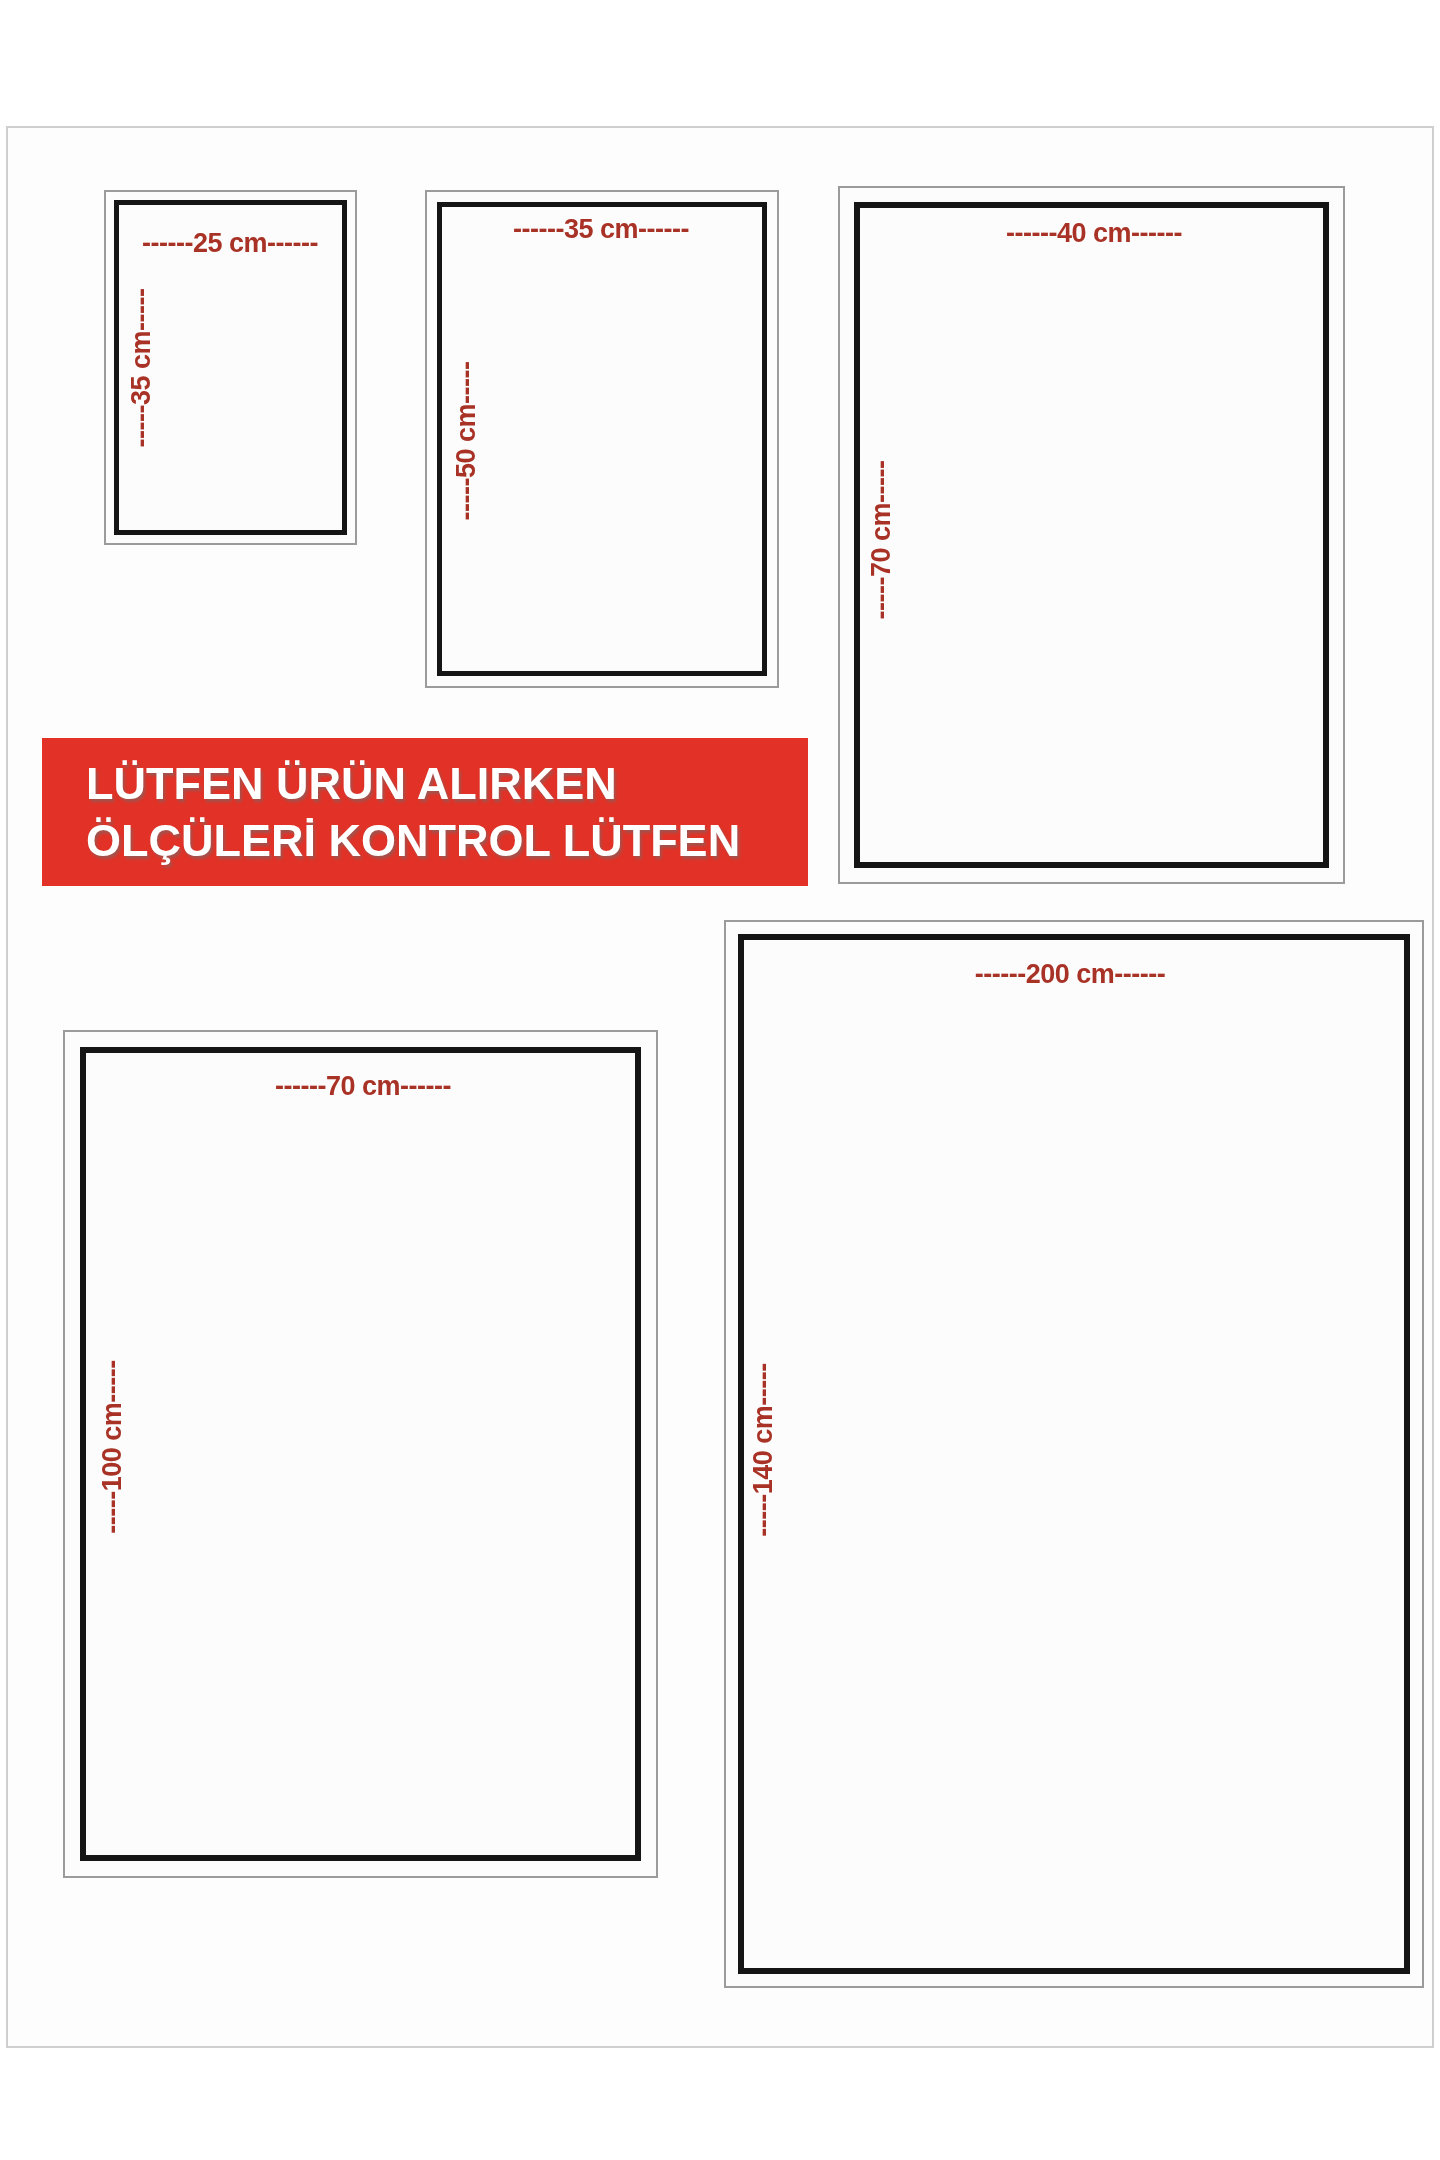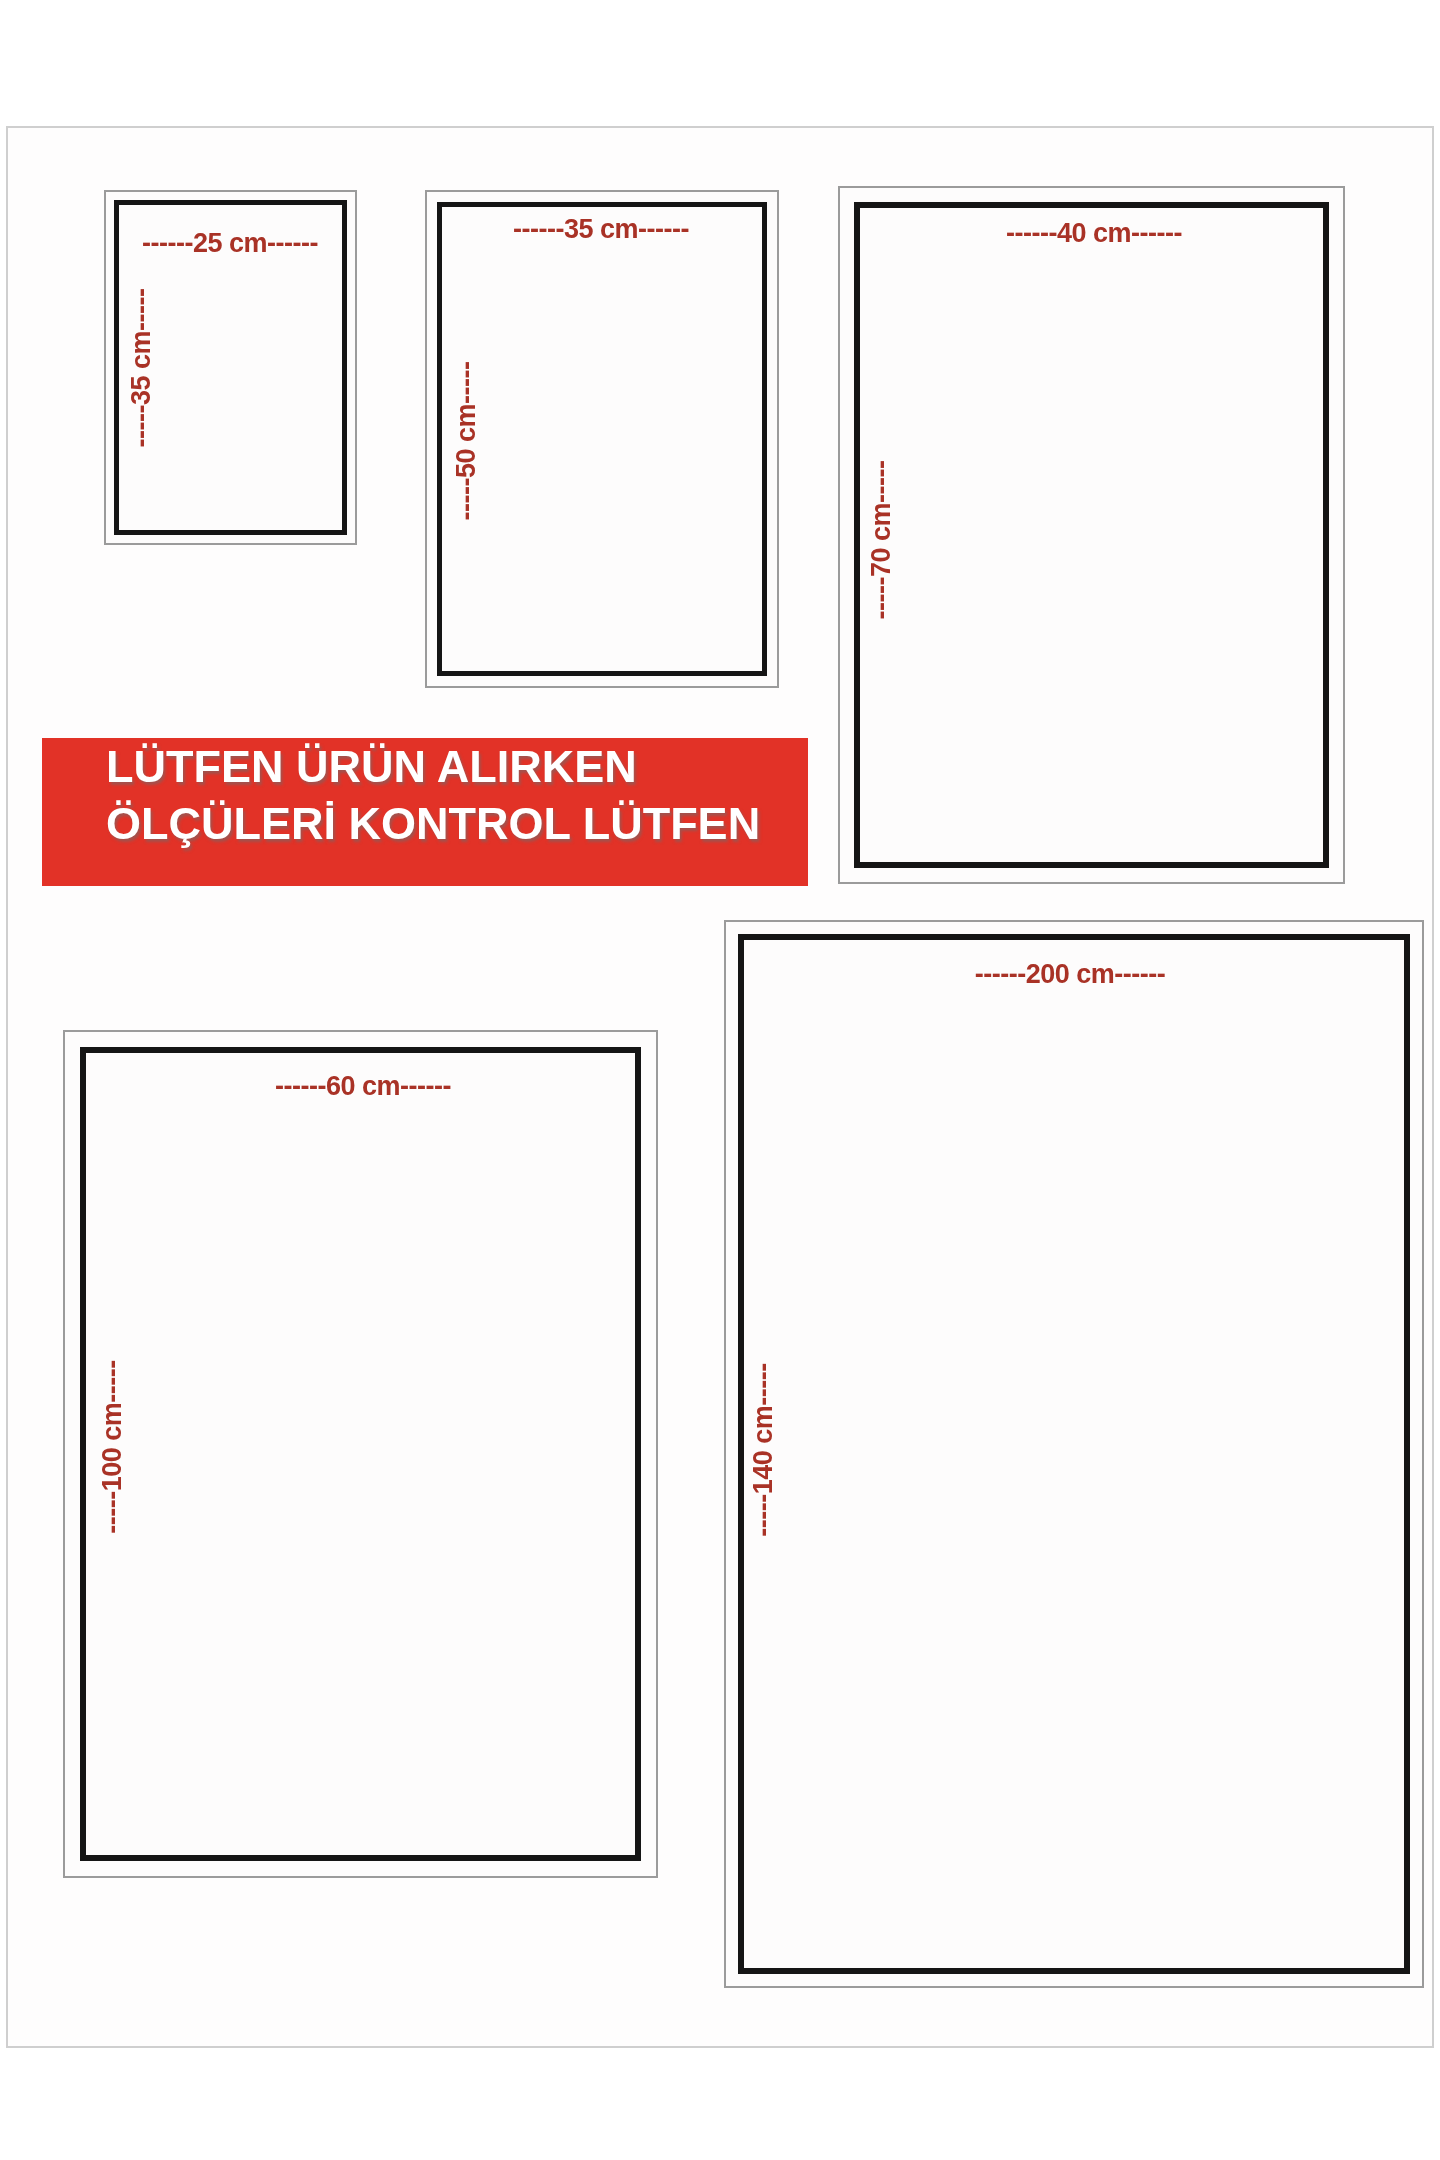--- a/index.html
+++ b/index.html
@@ -53,22 +53,22 @@
   .banner {
     position: absolute;
     left: 42px;
     top: 738px;
     width: 766px;
     height: 148px;
     background: #e23227;
     color: #ffffff;
     display: flex;
     flex-direction: column;
-    justify-content: flex-start;
-    padding-left: 64px;
+    justify-content: center;
+    padding-left: 44px;
     box-sizing: border-box;
   }
   .banner-line {
     font-weight: bold;
     font-size: 45px;
     line-height: 57px;
     letter-spacing: 0px;
     white-space: nowrap;
     text-shadow: 2px 3px 3px rgba(110,110,110,0.55);
   }
@@ -121,20 +121,20 @@
 <div class="dim-label vertical" id="hlabel-50x70">-----70 cm-----</div>
 
 <div class="banner">
   <div class="banner-line">LÜTFEN ÜRÜN ALIRKEN</div>
   <div class="banner-line">ÖLÇÜLERİ KONTROL LÜTFEN</div>
 </div>
 
 <div class="size-box" id="box-70x100">
   <div class="inner-frame thick"></div>
 </div>
-<div class="dim-label" id="wlabel-70x100">------60 cm------</div>
+<div class="dim-label" id="wlabel-70x100">------70 cm------</div>
 <div class="dim-label vertical" id="hlabel-70x100">-----100 cm-----</div>
 
 <div class="size-box" id="box-100x140">
   <div class="inner-frame thick"></div>
 </div>
 <div class="dim-label" id="wlabel-100x140">------200 cm------</div>
 <div class="dim-label vertical" id="hlabel-100x140">-----140 cm-----</div>
 
 </body></html>

